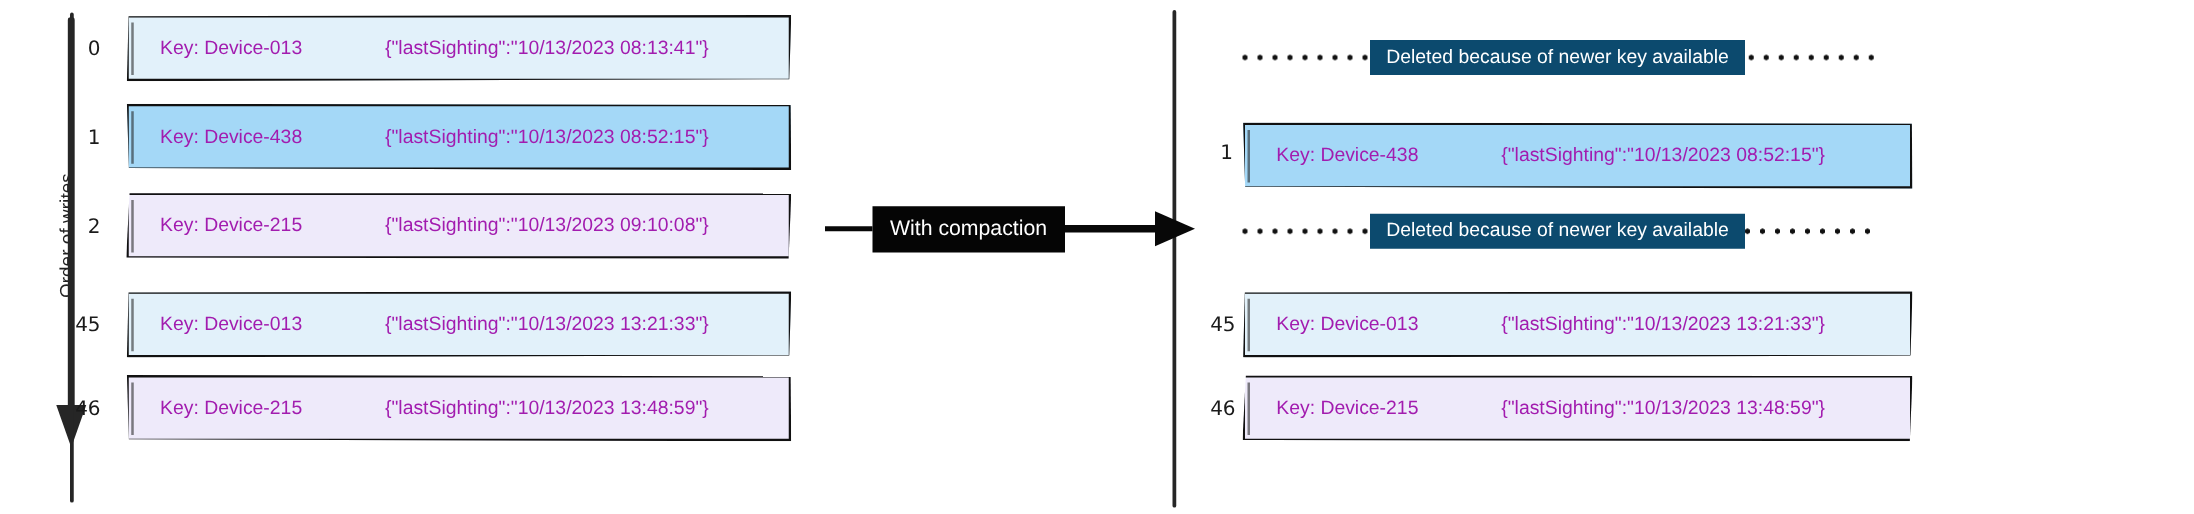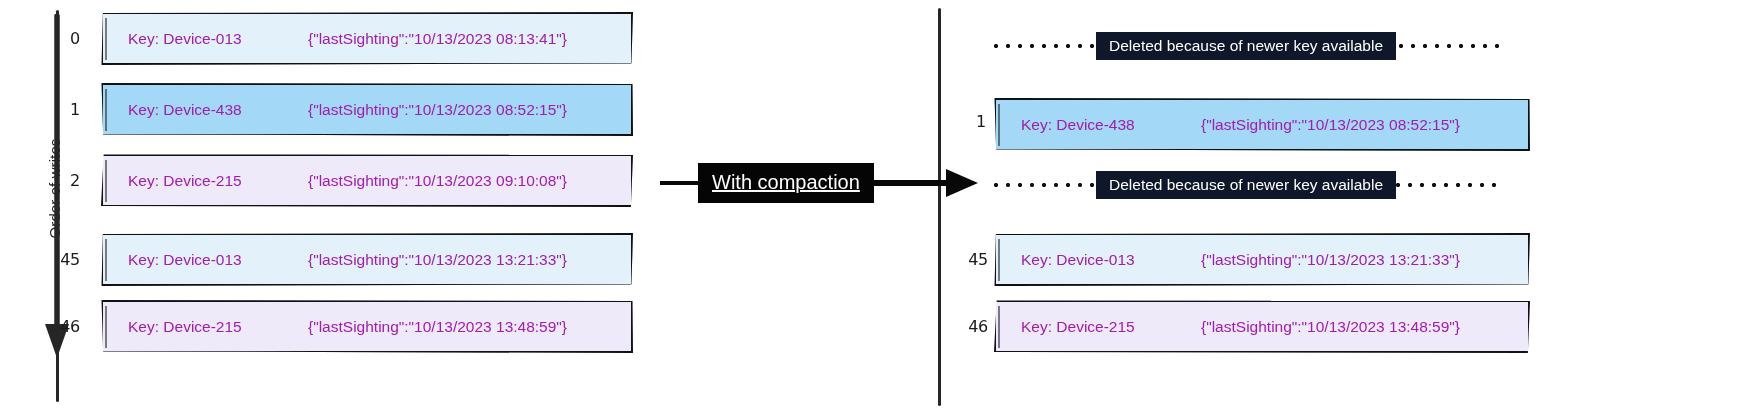--- a/index.html
+++ b/index.html
@@ -106,21 +106,21 @@
   }
   .dot-line {
     flex: 0 0 auto;
     height: 30px;
     background-image: radial-gradient(circle, #111111 1.9px, rgba(0,0,0,0) 2.3px);
     background-size: 12px 30px;
     background-repeat: repeat-x;
     background-position: center center;
   }
   .deleted-label {
-    background: #0f172a;
+    background: #0c4a6e;
     color: #ffffff;
     font-size: 15.5px;
     padding: 5px 13px 6px 13px;
     white-space: nowrap;
     line-height: 1.15;
   }
 
   
   #compaction-group {
     position: absolute;
@@ -132,24 +132,23 @@
     align-items: center;
   }
   #compaction-line-left {
     width: 38px;
     height: 4px;
     background: #080808;
   }
   #compaction-label {
     background: #050505;
     color: #ffffff;
-    font-size: 20px;
+    font-size: 17px;
     padding: 8px 14px 9px 14px;
     white-space: nowrap;
-    text-decoration: underline;
   }
   #compaction-arrow {
     margin-left: 0;
     display: block;
   }
 </style>
 </head>
 <body>
 
 <div id="order-axis-label">Order of writes</div>

